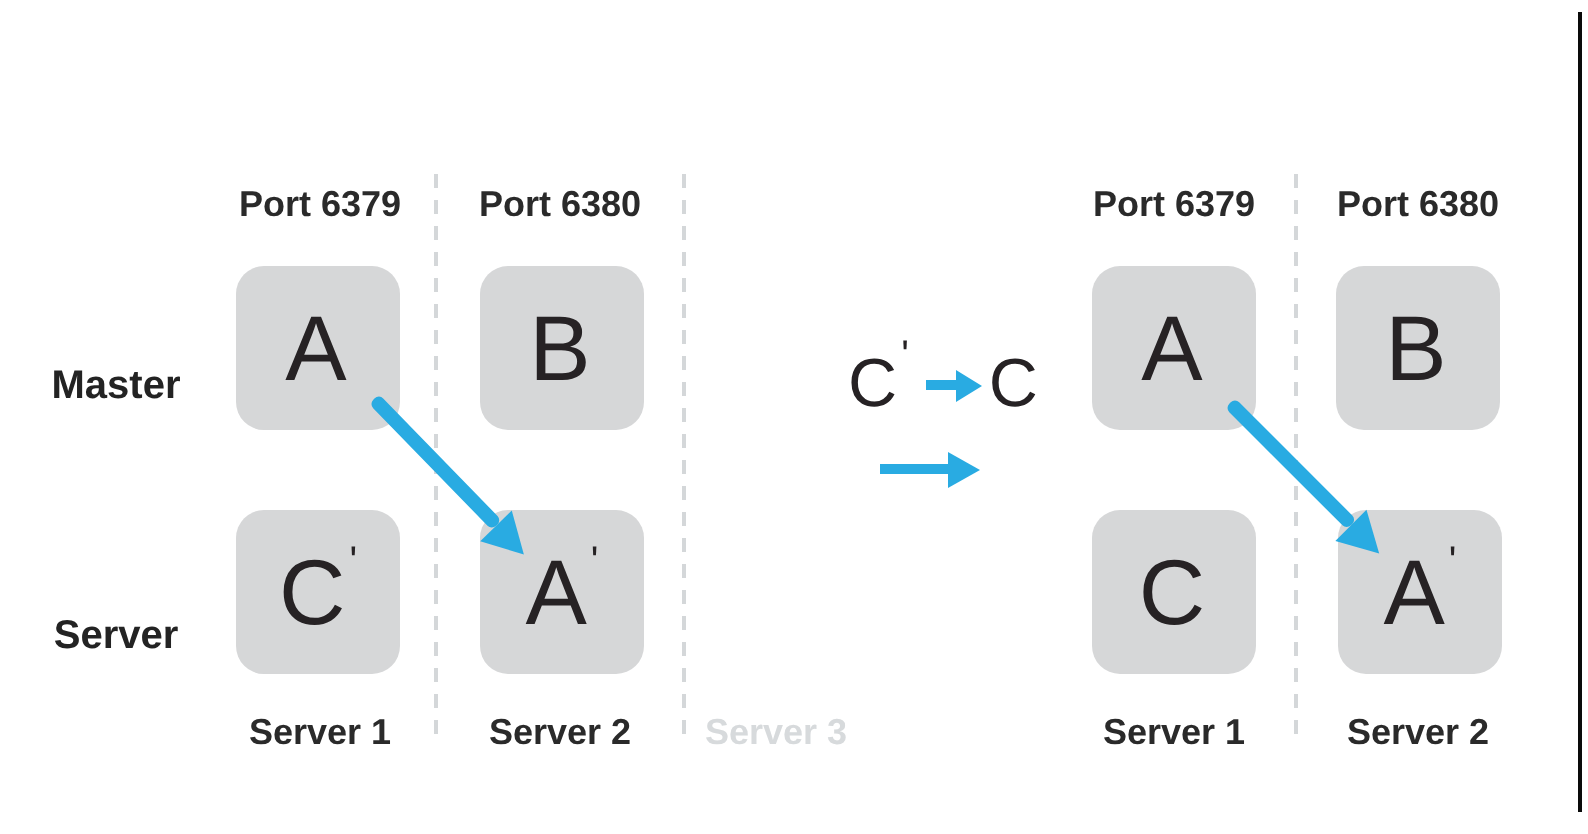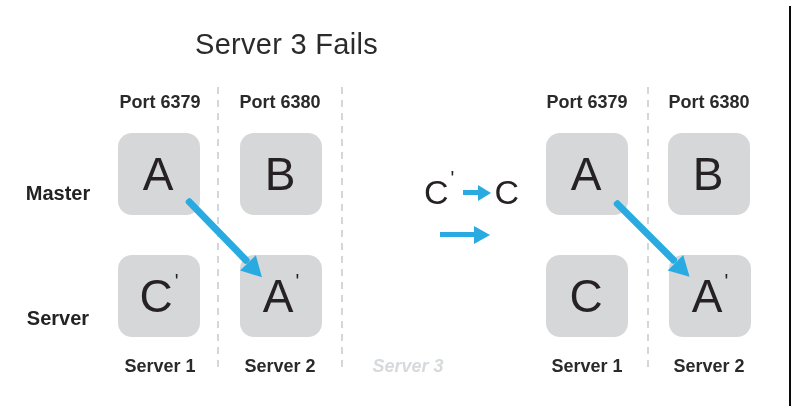--- a/index.html
+++ b/index.html
@@ -57,21 +57,20 @@
     border-color:transparent transparent transparent #29abe2;
     border-width:8px 0 8px 13px;
   }
   .frame-right { position:absolute; left:789px; top:6px; width:2px; height:400px; background:#0a0a0a; }
 </style>
 </head>
 <body>
 
 <div class="canvas">
 
-  <div class="title">Server 3 Fails</div>
 
   <div class="port-label" style="left:100px;">Port 6379</div>
   <div class="port-label" style="left:220px;">Port 6380</div>
 
   <div class="divider" style="left:217px;"></div>
   <div class="divider" style="left:341px;"></div>
 
   <div class="row-label" style="top:158px;">Master</div>
   <div class="row-label" style="top:283px;">Server</div>
 
@@ -89,21 +88,21 @@
   </div>
   <div class="node" style="left:240px; top:255px;">
     <span>A</span>
       <span class="prime">'</span>
   </div>
 
   <div class="arrow diag" style="left:187px; top:196px; width:88px; transform:rotate(45.8deg);"></div>
 
   <div class="server-label" style="left:100px;">Server 1</div>
   <div class="server-label" style="left:220px;">Server 2</div>
-  <div class="server-label muted" style="left:348px;font-style:italic;">Server 3</div>
+  <div class="server-label muted" style="left:328px;">Server 3</div>
 
   <div class="trans">
     <span>C</span>
       <span class="prime">'</span>
     <span class="gap"></span>
     <span class="arr"></span>
     <span class="gap" style="width:16px;"></span>
     <span>C</span>
   </div>
   <div class="arrow long-h" style="left:440px; top:232px; width:34px;"></div>

